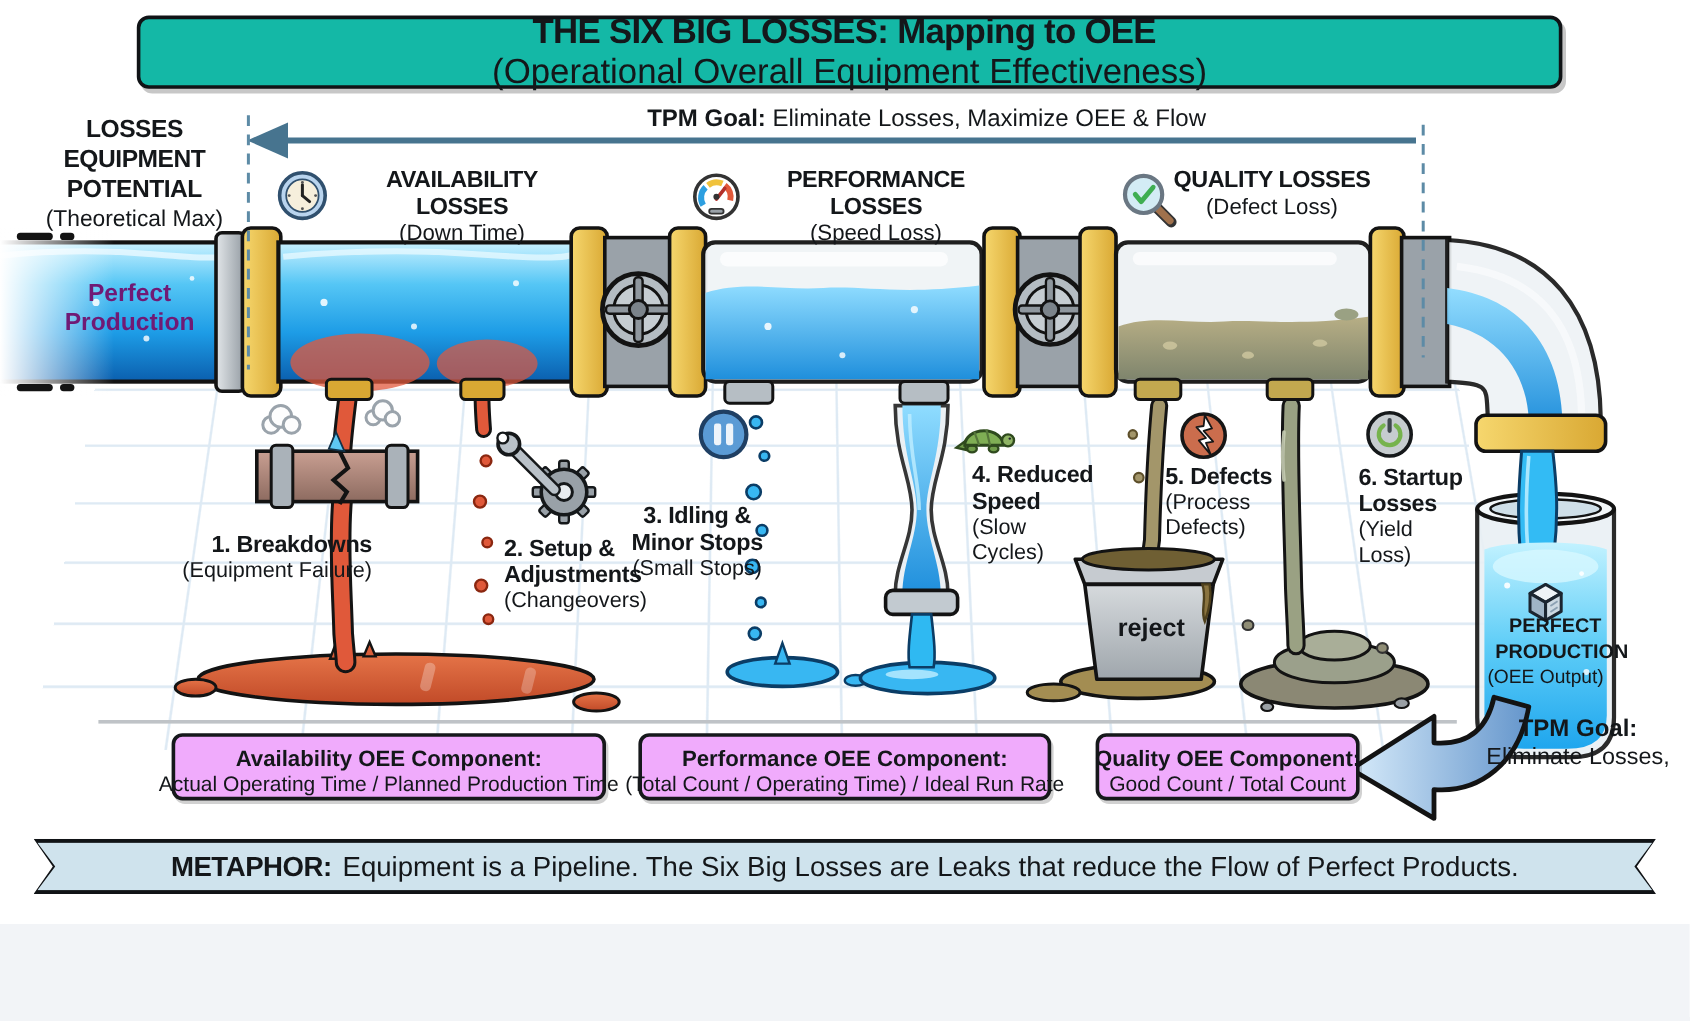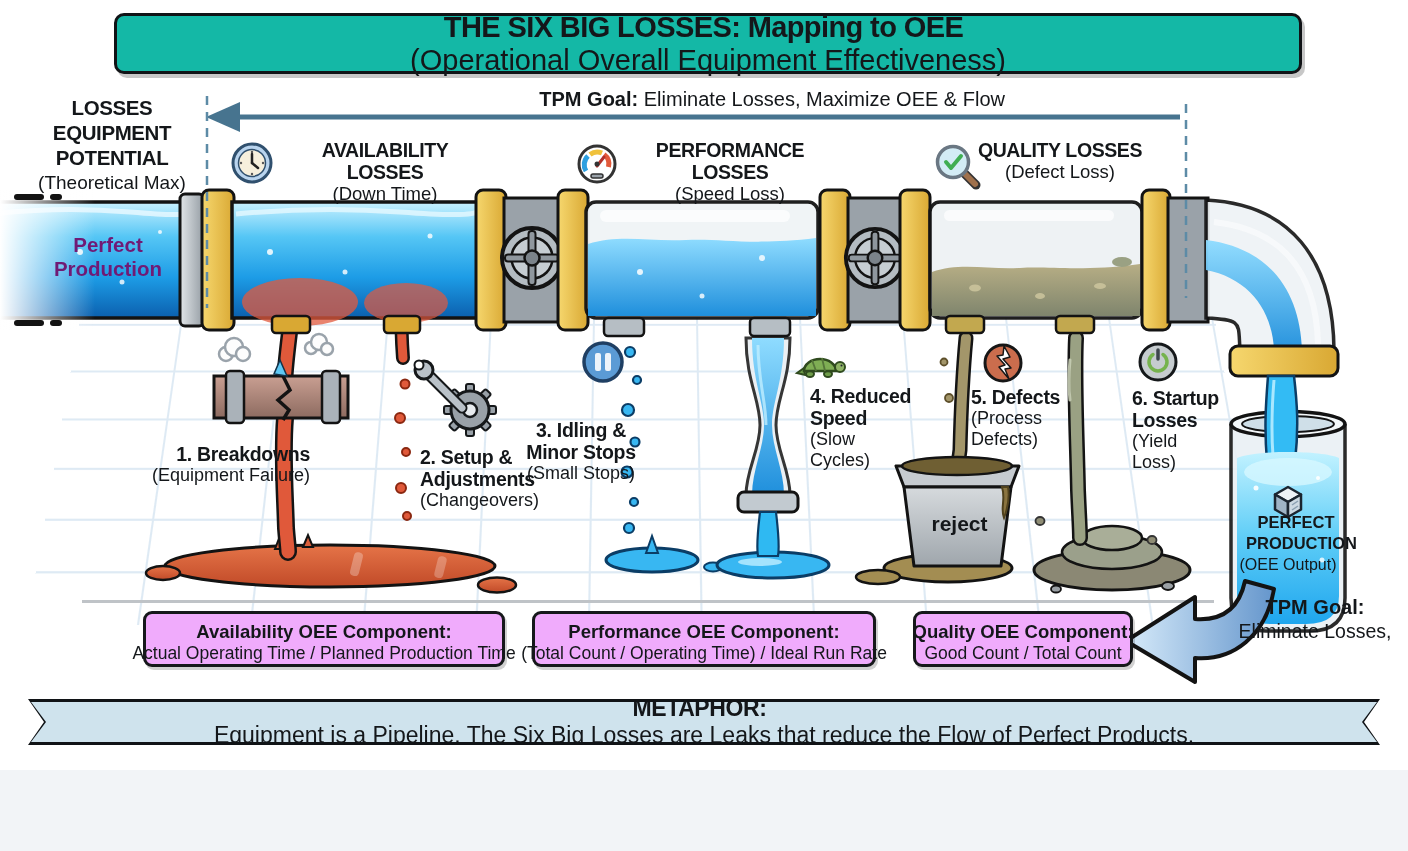--- a/index.html
+++ b/index.html
@@ -62,21 +62,21 @@
   .oee .t{font-size:18.5px;font-weight:bold;line-height:23px;white-space:nowrap;}
   .oee .f{font-size:17.5px;line-height:21px;white-space:nowrap;}
   #oee1{left:143px;top:611px;width:356px;height:50px;}
   #oee2{left:532px;top:611px;width:338px;height:50px;}
   #oee3{left:913px;top:611px;width:214px;height:50px;}
   
   #metaphor-outer{left:28px;top:699px;width:1352px;height:46px;background:#101316;
       clip-path:polygon(0 0,100% 0,calc(100% - 16px) 50%,100% 100%,0 100%,16px 50%);}
   #metaphor-inner{position:absolute;left:3px;top:3px;right:3px;bottom:3px;background:#cfe3ed;
       clip-path:polygon(0 0,100% 0,calc(100% - 15px) 50%,100% 100%,0 100%,15px 50%);
-      display:flex;align-items:center;justify-content:center;font-size:23px;white-space:nowrap;flex-direction:column;}
+      display:flex;align-items:center;justify-content:center;font-size:23px;white-space:nowrap;}
   #metaphor-inner .b{margin-right:9px;letter-spacing:-.4px;}
   
   #footer{left:0;top:770px;width:1408px;height:81px;background:#f2f4f7;}
 </style>
 </head>
 <body>
 
 <div id="canvas">
 
   <div id="grid" class="abs"></div>

